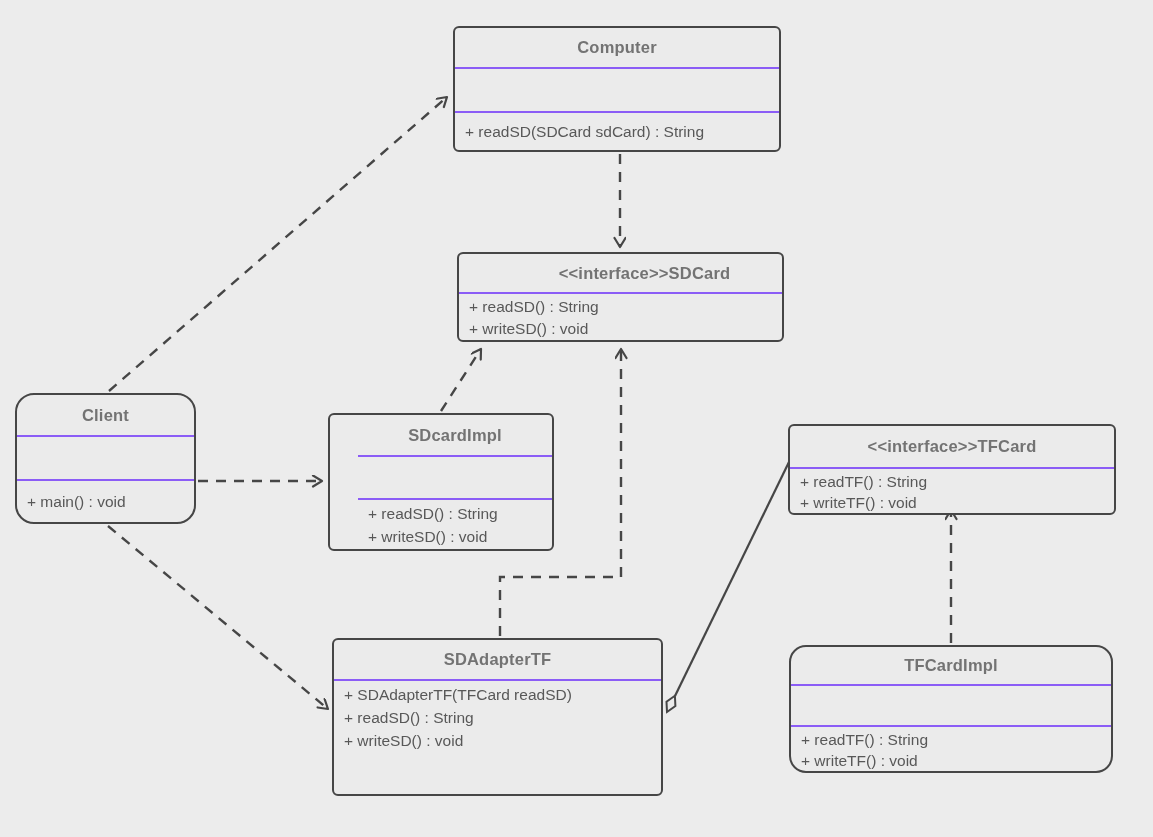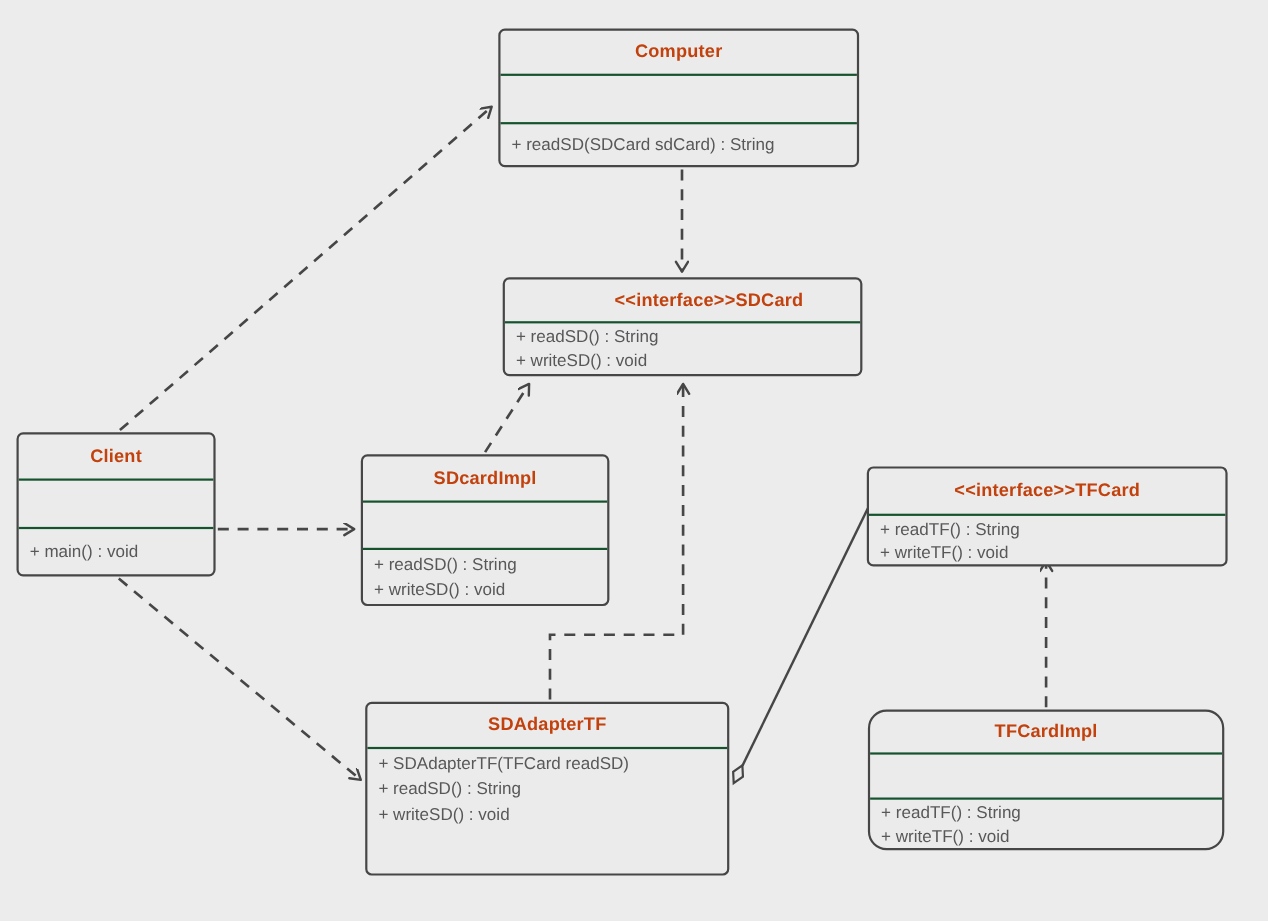--- a/index.html
+++ b/index.html
@@ -9,42 +9,42 @@
     font-family:"Liberation Sans","DejaVu Sans",sans-serif;
   }
   #connector-layer{position:absolute;left:0;top:0;width:1153px;height:837px;}
   .uml-class{
     position:absolute;display:flex;flex-direction:column;
     background:#ebebeb;border:2px solid #464646;border-radius:6px;
     box-sizing:border-box;
   }
   .sec-title{
     display:flex;align-items:center;justify-content:center;
-    font-weight:bold;font-size:16.5px;color:#c2410c;letter-spacing:.2px;
+    font-weight:bold;font-size:16.5px;color:#737373;letter-spacing:.2px;
   }
-  .sec-attrs,.sec-methods{border-top:2px solid #14532d;box-sizing:border-box;}
+  .sec-attrs,.sec-methods{border-top:2px solid #8b5cf6;box-sizing:border-box;}
   .sec-methods{flex:1;}
   .m{
     padding-left:10px;font-size:15.5px;color:#585858;line-height:23px;white-space:nowrap;
   }
   .vcenter{display:flex;flex-direction:column;justify-content:center;}
   .pt{padding-top:2px;}
 
   #box-computer{left:453px;top:26px;width:328px;height:126px;}
   #box-computer .sec-title{height:39px;}
   #box-computer .sec-attrs{height:44px;}
 
   #box-sdcard{left:457px;top:252px;width:327px;height:90px;}
   #box-sdcard .sec-title{height:42px;margin-left:48px;}
 
-  #box-client{left:15px;top:393px;width:181px;height:131px;}
+  #box-client{left:15px;top:393px;width:181px;height:131px;border-radius:19px;}
   #box-client .sec-title{height:40px;}
   #box-client .sec-attrs{height:44px;}
 
-  #box-sdcardimpl{left:328px;top:413px;width:226px;height:138px;}
+  #box-sdcardimpl{left:328px;top:413px;width:226px;height:138px;padding-left:28px;}
   #box-sdcardimpl .sec-title{height:40px;}
   #box-sdcardimpl .sec-attrs{height:43px;}
 
   #box-tfcard{left:788px;top:412px;width:328px;height:91px;margin-top:12px;}
   #box-tfcard .sec-title{height:43px;}
 
   #box-sdadapter{left:332px;top:638px;width:331px;height:158px;}
   #box-sdadapter .sec-title{height:39px;}
   #box-sdadapter .sec-attrs{height:43px;}
 

